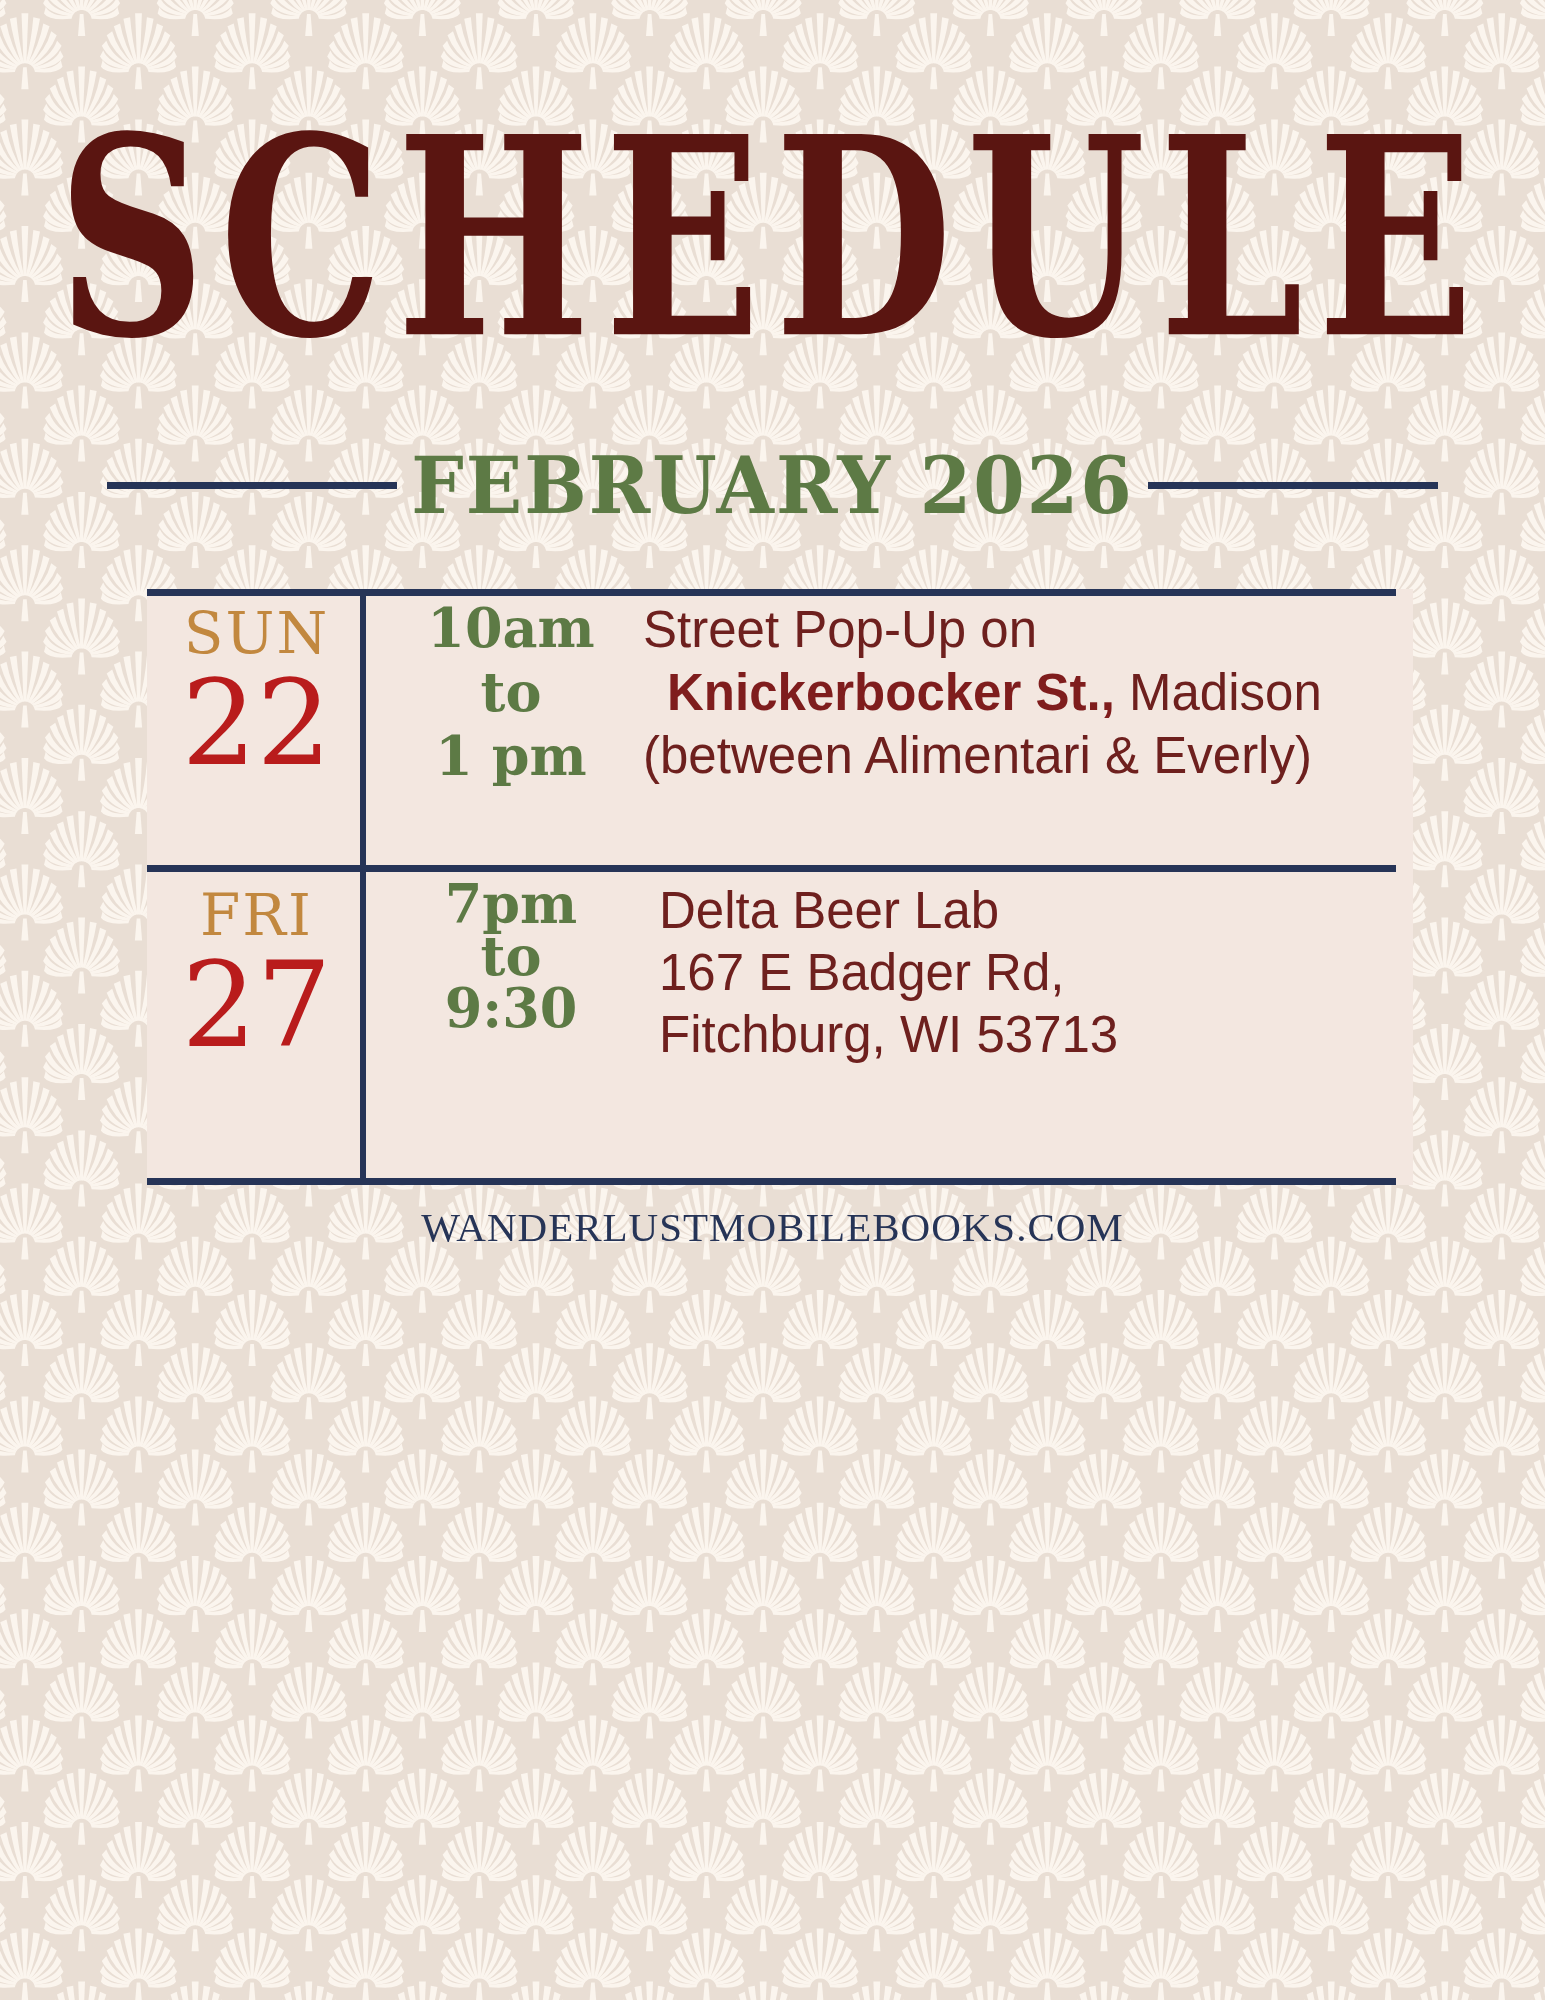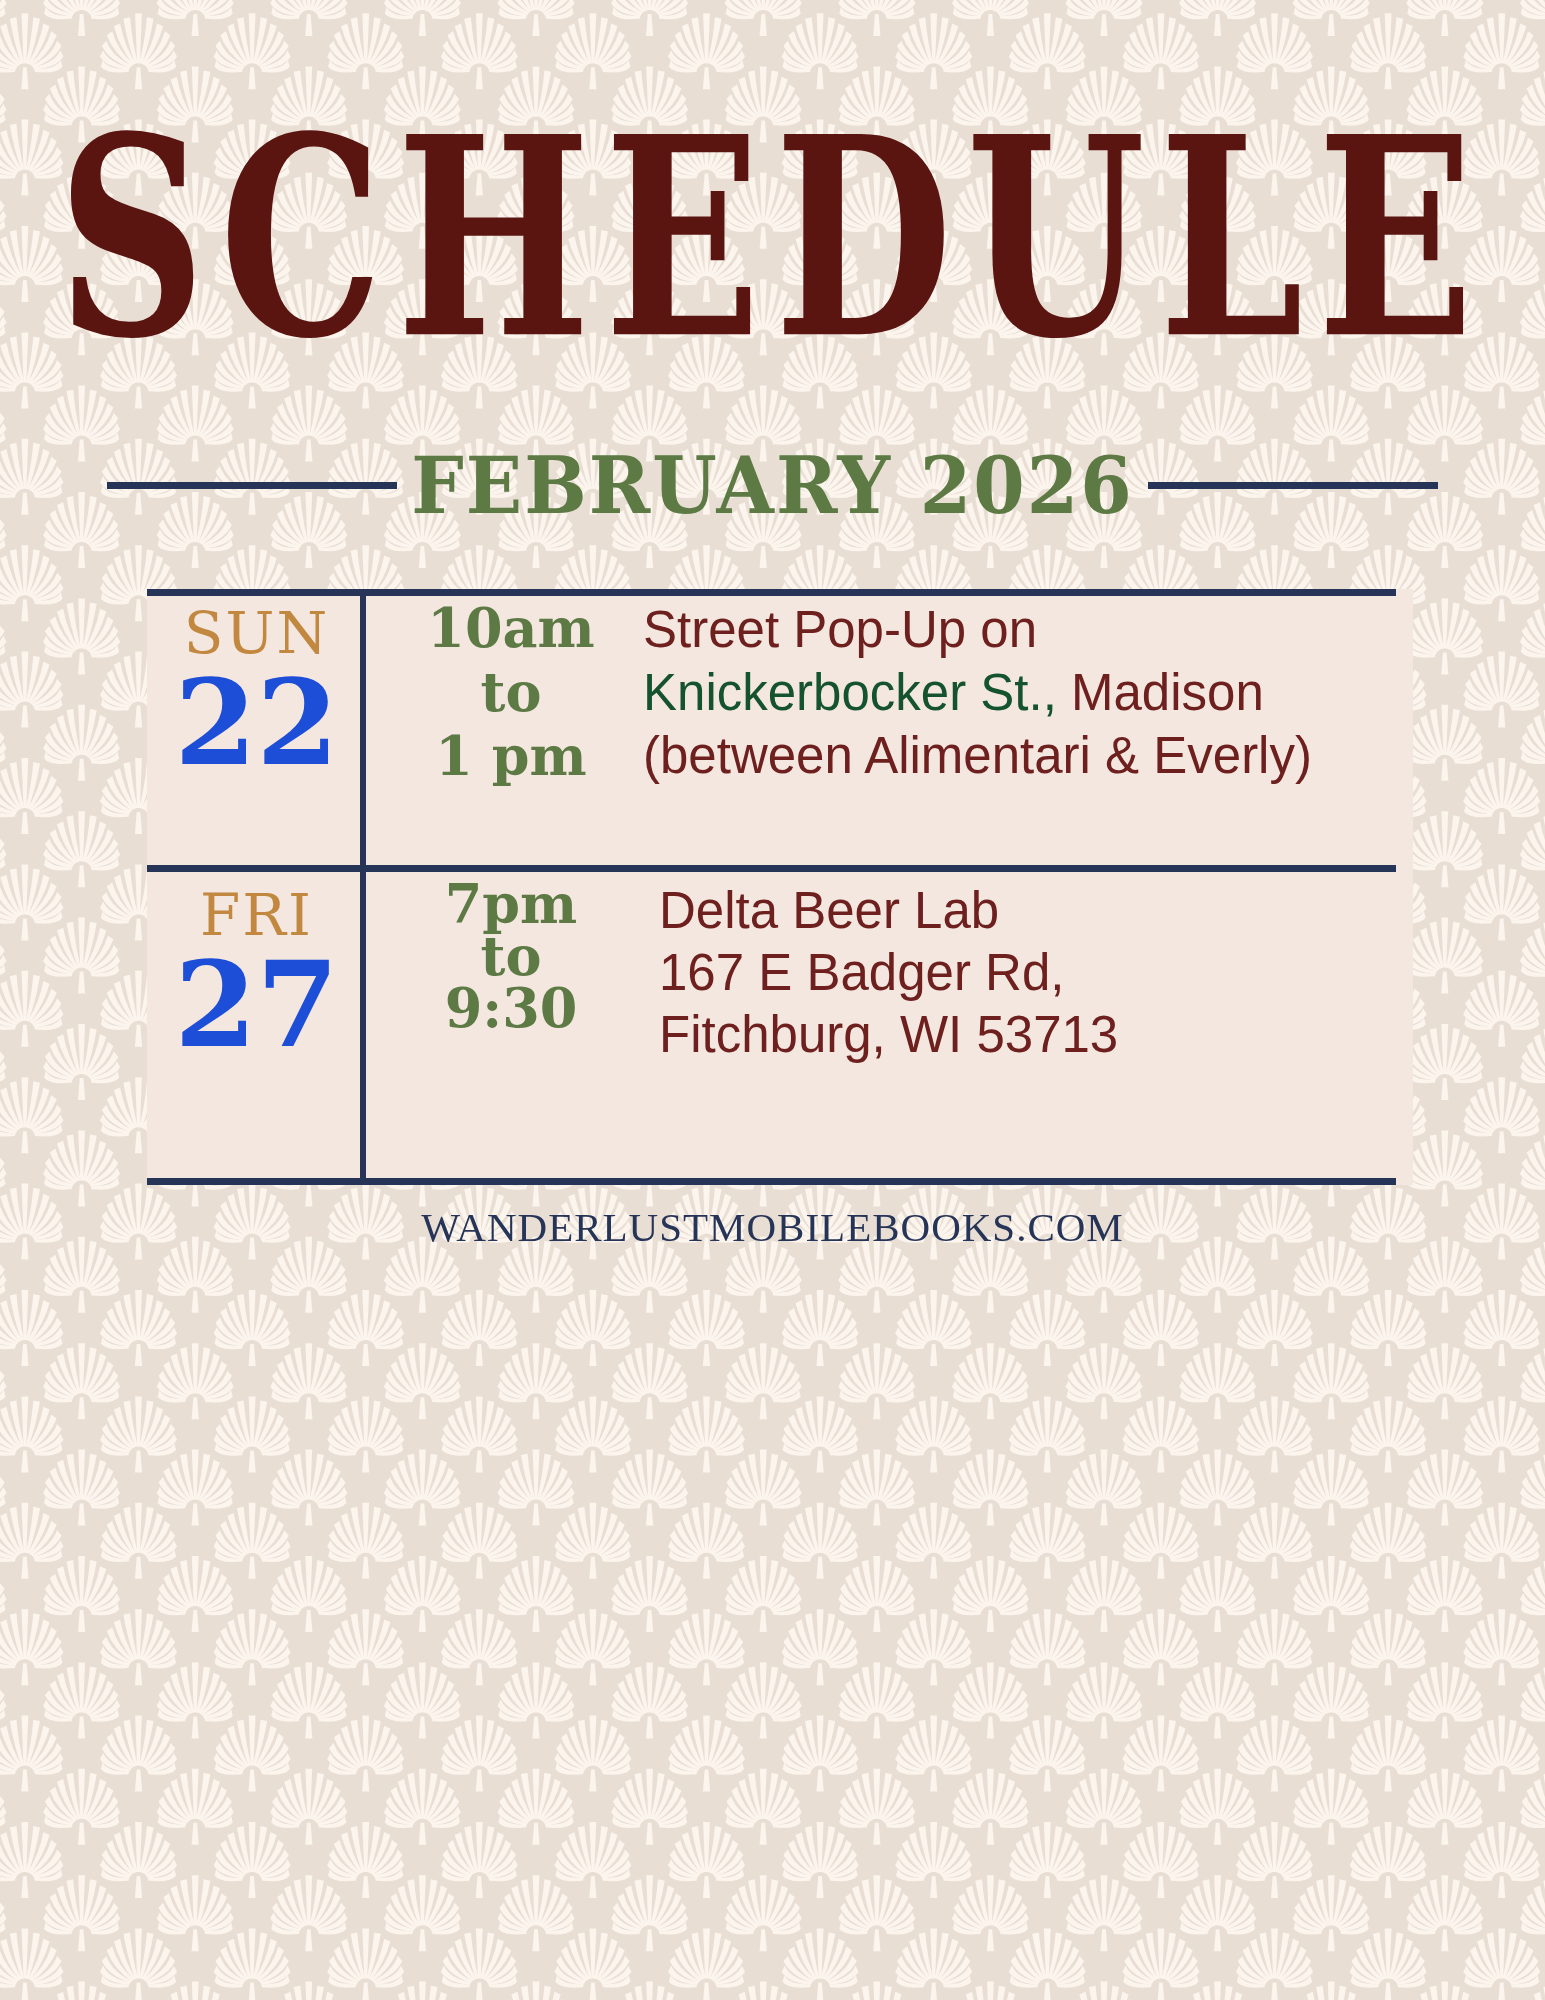--- a/index.html
+++ b/index.html
@@ -24,34 +24,34 @@
   .bh.top{top:0;} .bh.mid{top:276px;} .bh.bot{top:589px;}
   .bv{position:absolute;left:213px;top:0;width:6px;height:596px;background:#263457;}
 
   .row{position:absolute;left:0;right:0;display:grid;grid-template-columns:219px 246px 1fr;}
   .row1{top:7px;height:213px;align-items:center;padding-bottom:26px;box-sizing:border-box;}
   .row2{top:283px;height:306px;align-items:start;}
 
   .daycell{text-align:center;}
   .dow{font-family:"DejaVu Serif",serif;font-size:58px;line-height:62px;letter-spacing:2px;
        color:#c2883f;}
-  .date{font-family:"DejaVu Serif",serif;font-weight:700;font-size:118px;line-height:118px;
-        color:#1d4ed8;}
+  .date{font-family:"DejaVu Serif",serif;font-weight:400;font-size:118px;line-height:118px;
+        color:#b91c1c;}
   .row2 .daycell{padding-top:12px;}
 
   .timecell{text-align:center;font-family:"DejaVu Serif",serif;font-weight:700;
             color:#5d7a45;font-size:54px;padding-left:44px;}
   .row1 .timecell .tline{line-height:64px;}
   .row2 .timecell{padding-top:6px;}
   .row2 .timecell .tline{line-height:52px;}
 
   .desccell{padding-left:31px;font-family:"Liberation Sans",sans-serif;font-size:51px;
             color:#6e201e;}
   .desccell .line{line-height:63px;white-space:nowrap;}
-  .desccell .b{font-weight:400;color:#14532d;}
+  .desccell .b{font-weight:700;color:#7f1d1d;margin-left:24px;}
   .row2 .desccell{padding-top:8px;}
   .row2 .desccell .line{line-height:62px;margin-left:16px;}
 
   .site{position:absolute;left:0;top:1203px;width:100%;text-align:center;
         font-family:Liberation Serif, serif;font-size:41px;letter-spacing:1px;color:#263457;
         white-space:nowrap;}
 </style>
 </head>
 <body>
 

